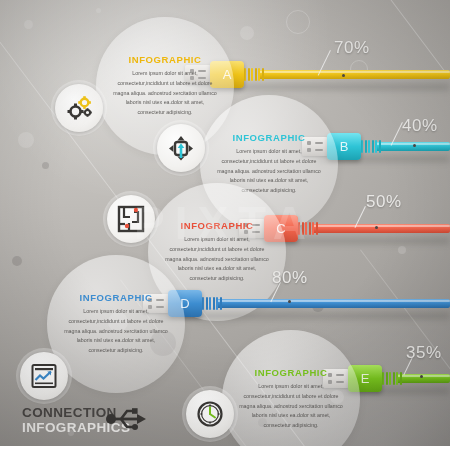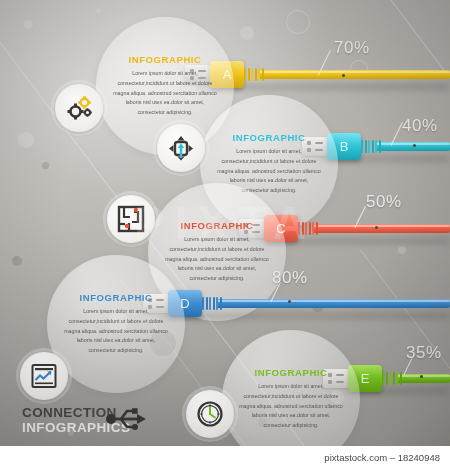--- a/index.html
+++ b/index.html
@@ -425,16 +425,13 @@
       </svg>
     </div>
 
     <div class="vign"></div>
 
     <div class="wm">
       <span>PIXTA</span>
     </div>
   </div>
 
-  <div class="footer">
-    <span>pixtastock.com – 18240948</span>
-  </div>
 </div>
 
 </body></html>

